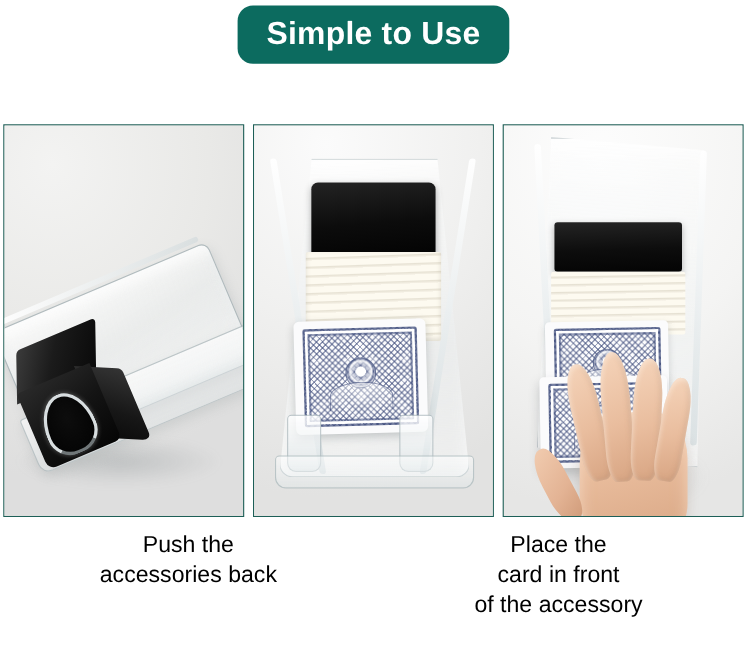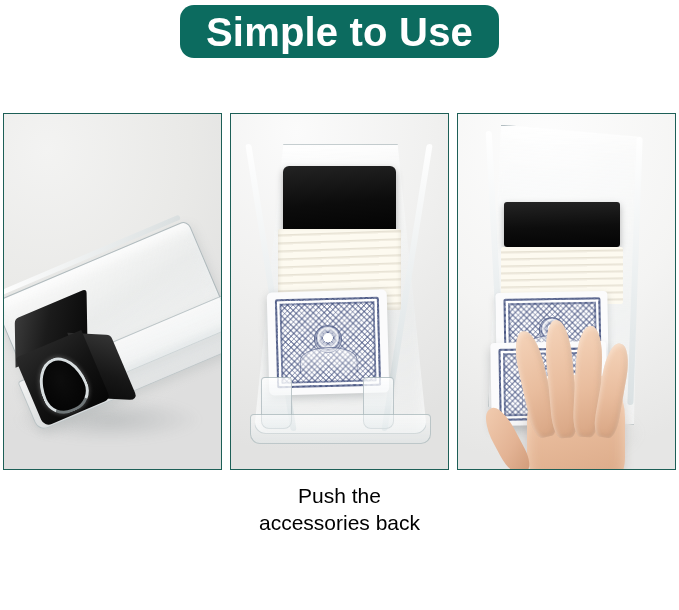--- a/index.html
+++ b/index.html
@@ -33,21 +33,21 @@
     height: 53px;
     padding: 0 26px;
     display: flex;
     align-items: center;
     justify-content: center;
     box-sizing: border-box;
   }
   .banner-title {
     color: #ffffff;
     font-family: "Liberation Sans", sans-serif;
-    font-size: 40px;
+    font-size: 29px;
     font-weight: bold;
     letter-spacing: 0.2px;
     line-height: 1;
     white-space: nowrap;
   }
 
   
   .panels {
     position: absolute;
     left: 3px;
@@ -478,13 +478,16 @@
         <div class="thumb"></div>
       </div>
     </div>
   </div>
 
 </div>
 
 <div class="captions">
   <div class="caption">Push the
 accessories back</div>
+  <div class="caption">Place the
+card in front
+of the accessory</div>
 </div>
 
 </body></html>

